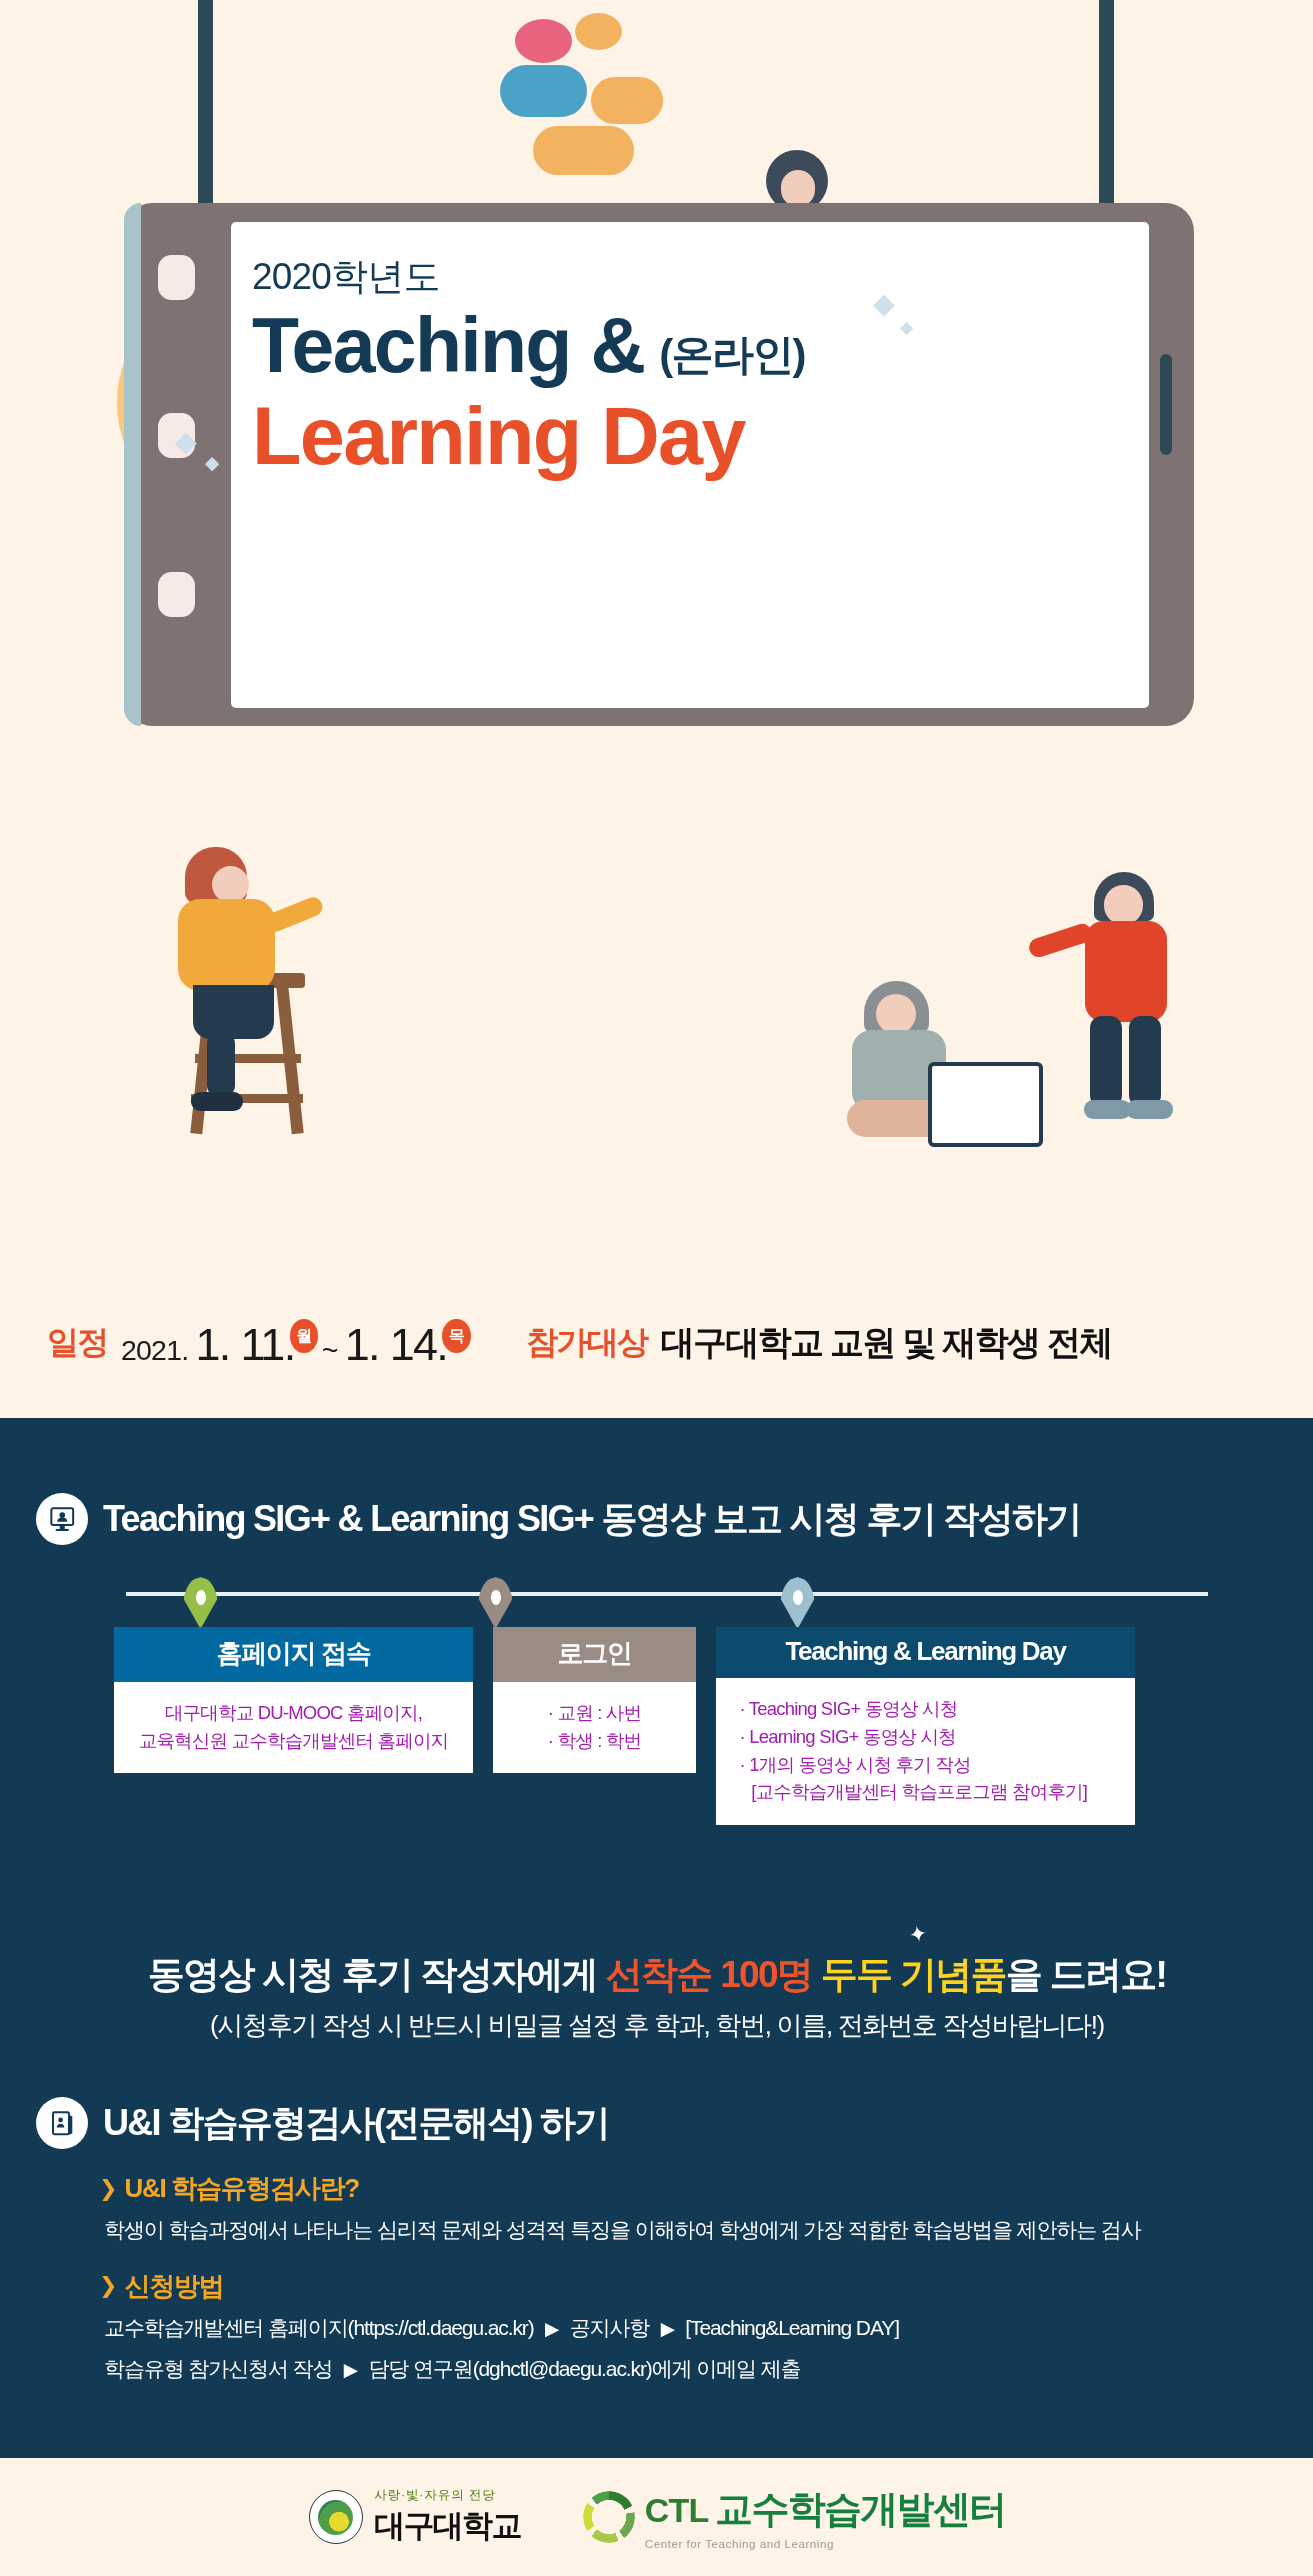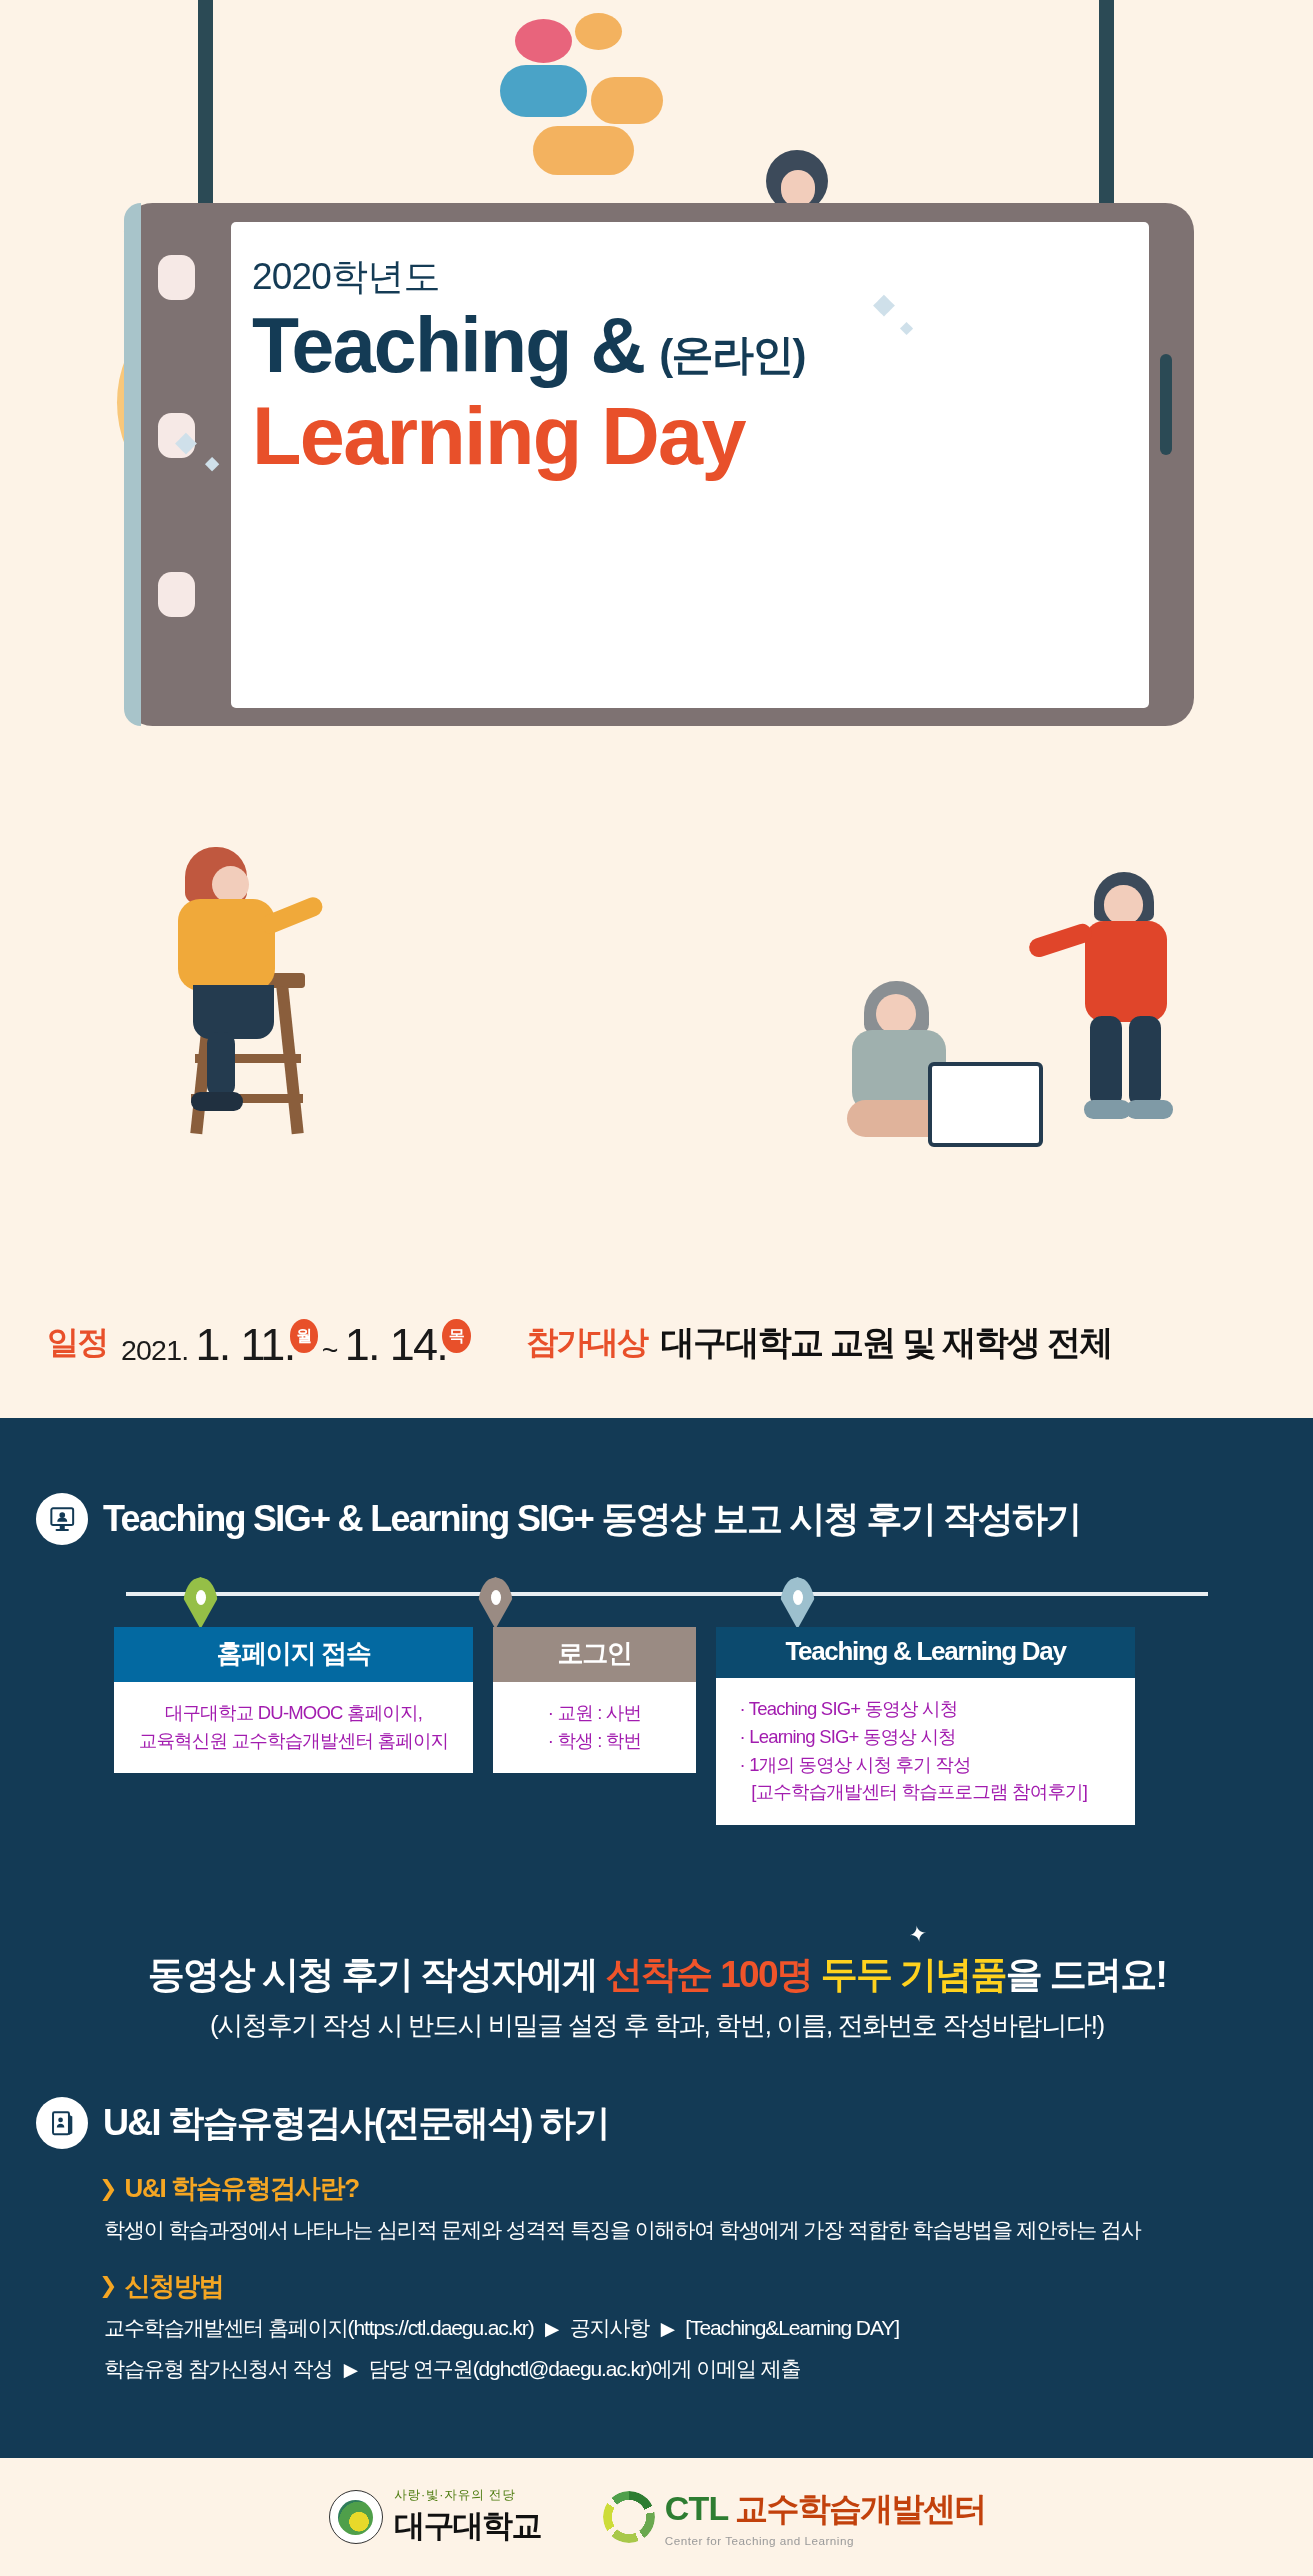--- a/index.html
+++ b/index.html
@@ -186,21 +186,21 @@
   .du-txt .l1{font-size:12.6px;color:#4d7c0f;letter-spacing:0.8px;margin-bottom:1.7px;}
   .du-txt .l2{font-size:31px;color:#111;font-weight:700;letter-spacing:-1.7px;}
   .logo-ctl{display:flex;align-items:center;gap:10px;}
   .ctl-ring{width:52px;height:52px;border-radius:50%;
      background:conic-gradient(#2e7d32 0 18%, transparent 18% 22%, #6aa84f 22% 40%, transparent 40% 44%, #a8c84a 44% 62%, transparent 62% 66%, #cddc39 66% 84%, transparent 84% 88%, #4f9f4a 88% 100%);
      -webkit-mask:radial-gradient(circle, transparent 0 46%, #000 47%);
      mask:radial-gradient(circle, transparent 0 46%, #000 47%);}
   .ctl-txt{display:flex;flex-direction:column;}
   .ctl-row{display:flex;align-items:baseline;gap:6.7px;}
   .ctl-abbr{font-size:34px;font-weight:700;color:#2e7d32;letter-spacing:-0.8px;}
-  .ctl-kr{font-size:33px;font-weight:700;color:#c2410c;letter-spacing:-1.7px;font-family:Liberation Serif, serif;}
+  .ctl-kr{font-size:38px;font-weight:700;color:#15803d;letter-spacing:-1.7px;font-family:Liberation Serif, serif;}
   .ctl-en{font-size:11.7px;color:#9a9a9a;letter-spacing:0.5px;margin-top:1.7px;}
 </style>
 </head>
 <body>
 
 <div class="poster">
 
   <div class="hero">
 
     <div class="strap l"></div>

